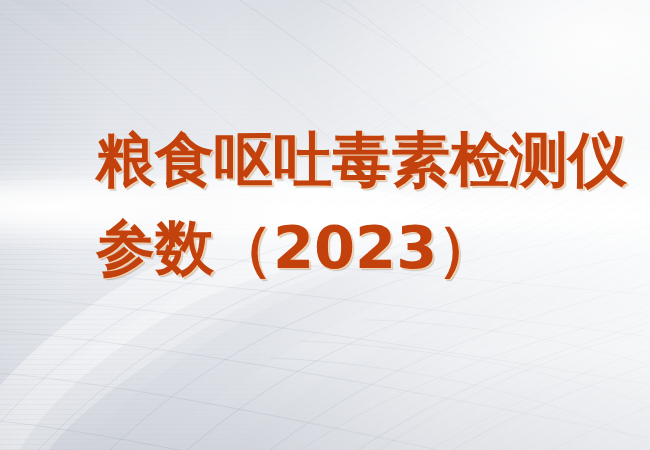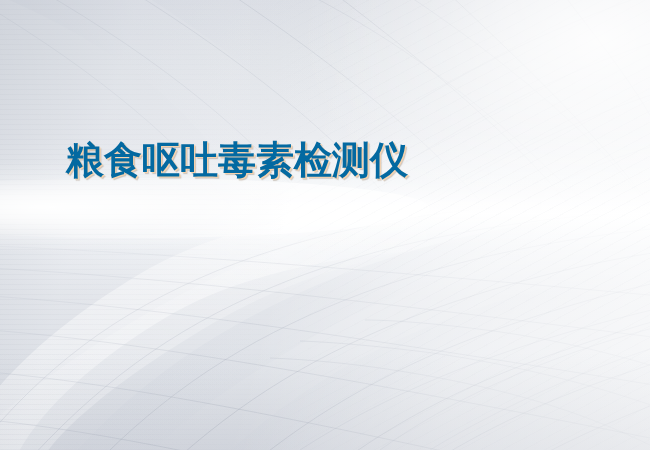--- a/index.html
+++ b/index.html
@@ -110,28 +110,29 @@
   #title-block {
     position: absolute;
     left: 66px;
     top: 116px;
     width: 520px;
   }
 
   .title-line {
     font-family: "DejaVu Sans", "Liberation Sans", sans-serif;
     font-weight: bold;
-    font-size: 38px;
+    font-size: 59px;
     line-height: 88px;
-    color: #0369a1;
+    color: #c2410c;
     letter-spacing: 0px;
     white-space: nowrap;
     text-shadow:
        1.2px 1.2px 0 rgba(255,214,170,0.85),
        2.0px 2.0px 1px rgba(120,90,60,0.30);
+    margin-left: 30px;
   }
 </style>
 </head>
 <body>
 
 <div id="banner">
 
   <div class="bg-layer bg-base"></div>
 
   <svg class="bg-layer" viewBox="0 0 650 450" preserveAspectRatio="none">
@@ -239,15 +240,16 @@
 
   <div class="bg-layer bg-striations"></div>
   <div class="bg-layer bg-hatch"></div>
   <div class="bg-layer bg-horiz"></div>
   <div class="bg-layer bg-hotspot2"></div>
   <div class="bg-layer bg-hotspot"></div>
   <div class="bg-layer bg-vignette"></div>
 
   <div id="title-block">
     <div class="title-line">粮食呕吐毒素检测仪</div>
+    <div class="title-line">参数（2023）</div>
   </div>
 
 </div>
 
 </body></html>

